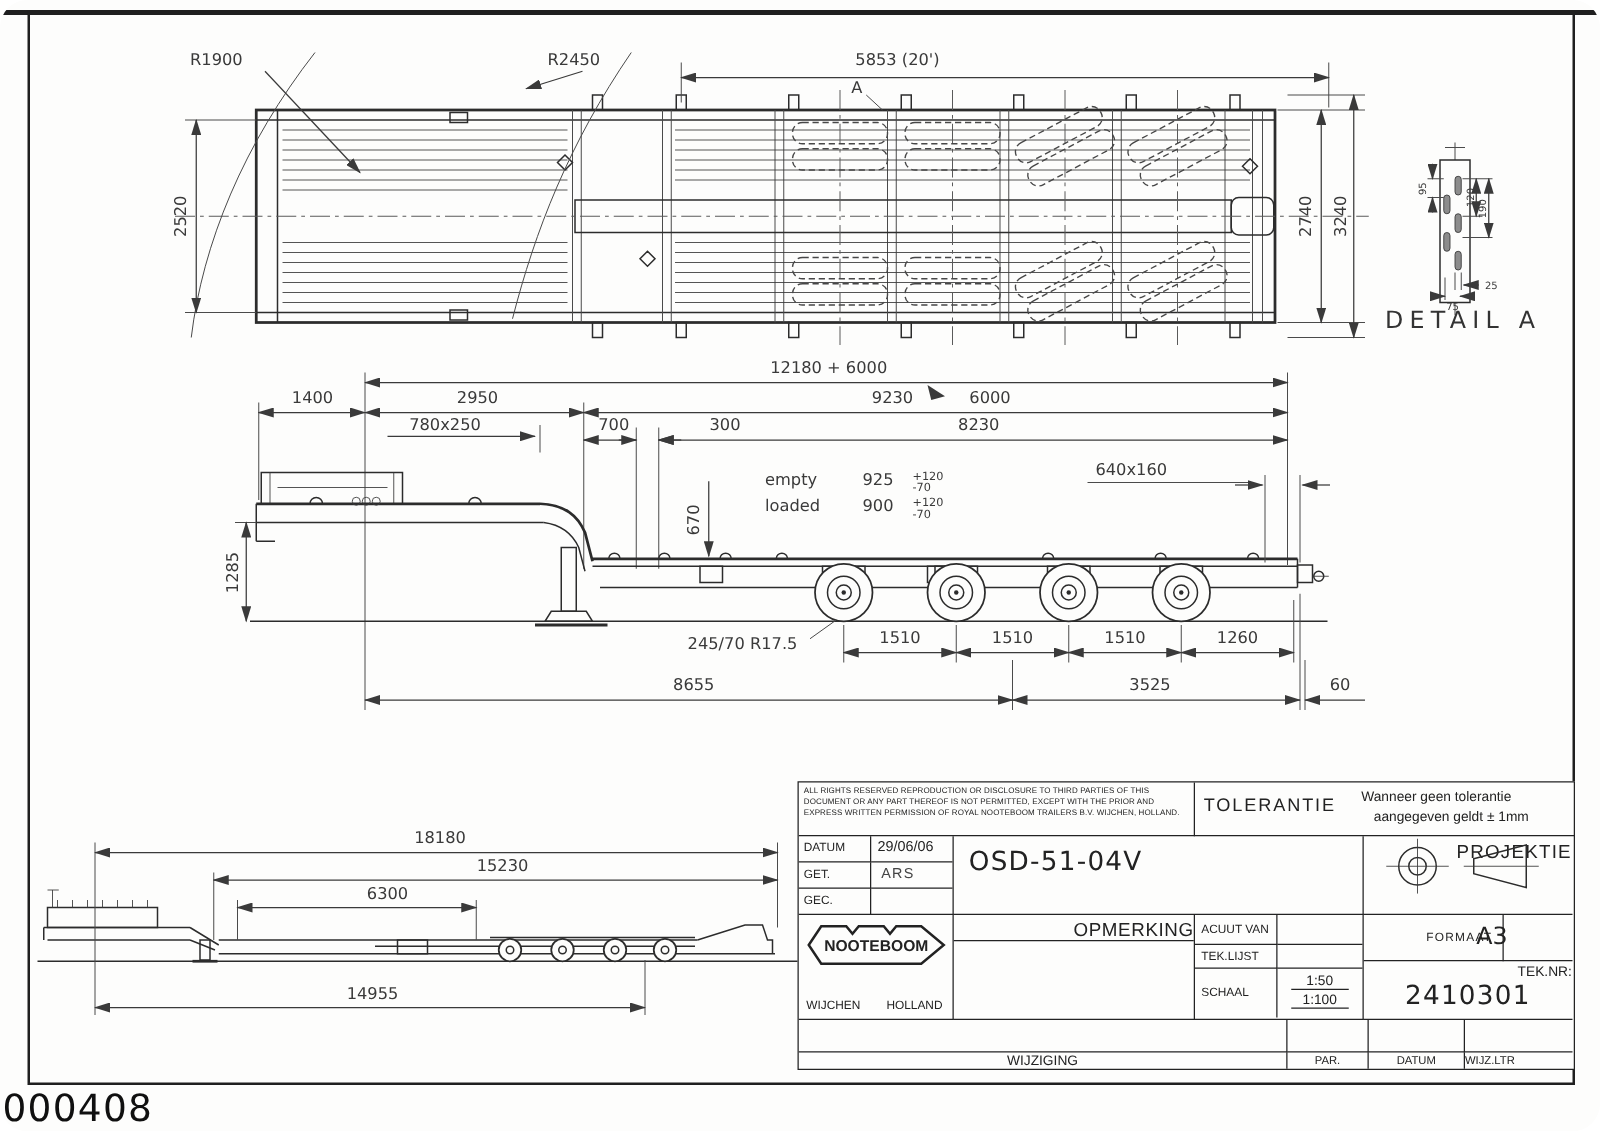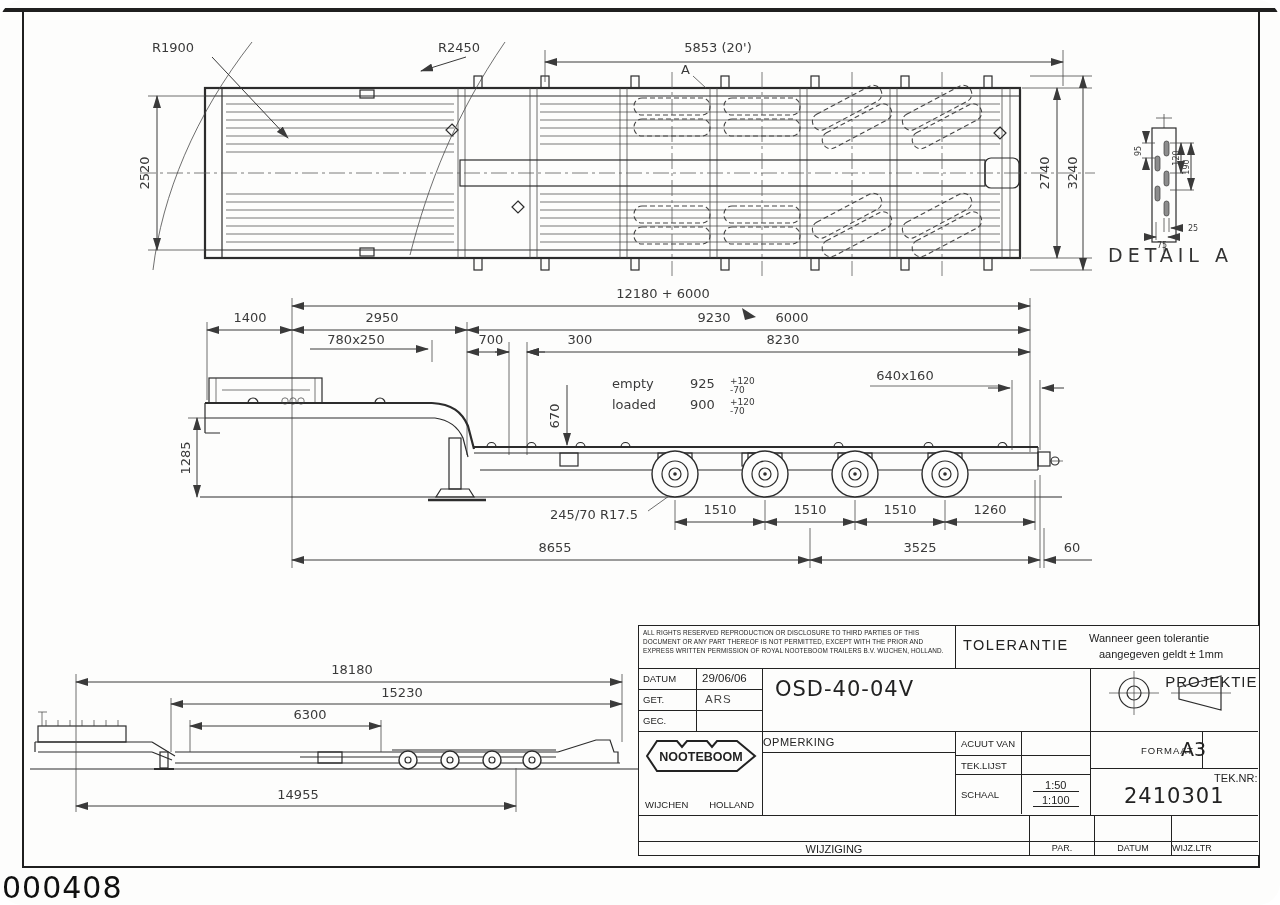--- a/index.html
+++ b/index.html
@@ -348,42 +348,42 @@
     </div>
 
     <div class="tc br bb" style="left:0;top:43px;width:124px;height:63px;">
       <div class="tc br bb lbl" style="left:0;top:0;width:58px;height:21px;padding:4px 0 0 4px;">DATUM</div>
       <div class="tc bb" style="left:58px;top:0;width:64.5px;height:21px;font-size:11.5px;padding:3px 0 0 5px;color:#222;">29/06/06</div>
       <div class="tc br bb lbl" style="left:0;top:21px;width:58px;height:21px;padding:4px 0 0 4px;">GET.</div>
       <div class="tc bb" style="left:58px;top:21px;width:64.5px;height:21px;font-size:11.5px;padding:3px 0 0 8px;letter-spacing:1px;color:#444;">ARS</div>
       <div class="tc br lbl" style="left:0;top:42px;width:58px;height:21px;padding:4px 0 0 4px;">GEC.</div>
       <div class="tc" style="left:58px;top:42px;width:64.5px;height:21px;"></div>
     </div>
-    <div class="tc br bb" style="left:124px;top:43px;width:328px;height:63px;font-family:'DejaVu Sans',sans-serif;font-size:21px;color:#222;padding:8px 0 0 12px;letter-spacing:1px;">OSD-40-04V</div>
+    <div class="tc br bb" style="left:124px;top:43px;width:328px;height:63px;font-family:'DejaVu Sans',sans-serif;font-size:21px;color:#222;padding:8px 0 0 12px;letter-spacing:1px;">OSD-51-04V</div>
     <div class="tc bb" style="left:452px;top:43px;width:166.5px;height:63px;">
       <div style="text-align:right;font-size:15px;padding-top:4px;color:#222;letter-spacing:1px;">PROJEKTIE</div>
       <svg width="166" height="46" viewBox="0 0 166 46">
         <circle cx="43" cy="24" r="15" class="o2"></circle>
           <circle cx="43" cy="24" r="7" class="o2"></circle>
         <path class="o3" d="M18 24H68 M43 2V46"></path>
         <path class="o2" d="M88 18L130 7L130 41L88 30Z" fill="#fdfdfc"></path>
         <path class="o3" d="M80 24H140"></path>
       </svg>
     </div>
 
     <div class="tc br bb" style="left:0;top:106px;width:124px;height:84px;">
       <svg width="124" height="48" viewBox="0 0 124 48">
         <path d="M8 24L18 9L38 9L43 15L48 9L68 9L73 15L78 9L98 9L116 24L98 39L18 39Z" fill="#fdfdfc" stroke="#222" stroke-width="2"></path>
         <text x="62" y="29" text-anchor="middle" style="font-size:12.5px;font-weight:bold;fill:#222;font-family:'Liberation Sans',sans-serif;">NOOTEBOOM</text>
       </svg>
       <span style="position:absolute;left:6px;bottom:5px;font-size:9.5px;color:#222;">WIJCHEN</span>
       <span style="position:absolute;right:8px;bottom:5px;font-size:9.5px;color:#222;">HOLLAND</span>
     </div>
     <div class="tc br bb" style="left:124px;top:106px;width:193px;height:84px;">
-      <div style="text-align:left;font-size:11px;padding-top:4px;color:#222;letter-spacing:.5px;">OPMERKING</div>
+      <div style="text-align:right;font-size:15px;padding-top:4px;color:#222;letter-spacing:.5px;">OPMERKING</div>
       <div style="position:absolute;left:0;top:20px;width:100%;border-bottom:1px solid #222;"></div>
     </div>
     <div class="tc br bb" style="left:317px;top:106px;width:135px;height:84px;">
       <div class="tc br bb lbl" style="left:0;top:0;width:66px;height:24px;padding:6px 0 0 5px;">ACUUT VAN</div>
       <div class="tc bb" style="left:66px;top:0;width:67.5px;height:24px;"></div>
       <div class="tc br bb lbl" style="left:0;top:24px;width:66px;height:19px;padding:4px 0 0 5px;">TEK.LIJST</div>
       <div class="tc bb" style="left:66px;top:24px;width:67.5px;height:19px;"></div>
       <div class="tc br lbl" style="left:0;top:43px;width:66px;height:38.5px;padding:14px 0 0 5px;">SCHAAL</div>
       <div class="tc" style="left:66px;top:43px;width:67.5px;height:38.5px;padding-top:3px;">
         <span class="schaal-val">1:50</span>

